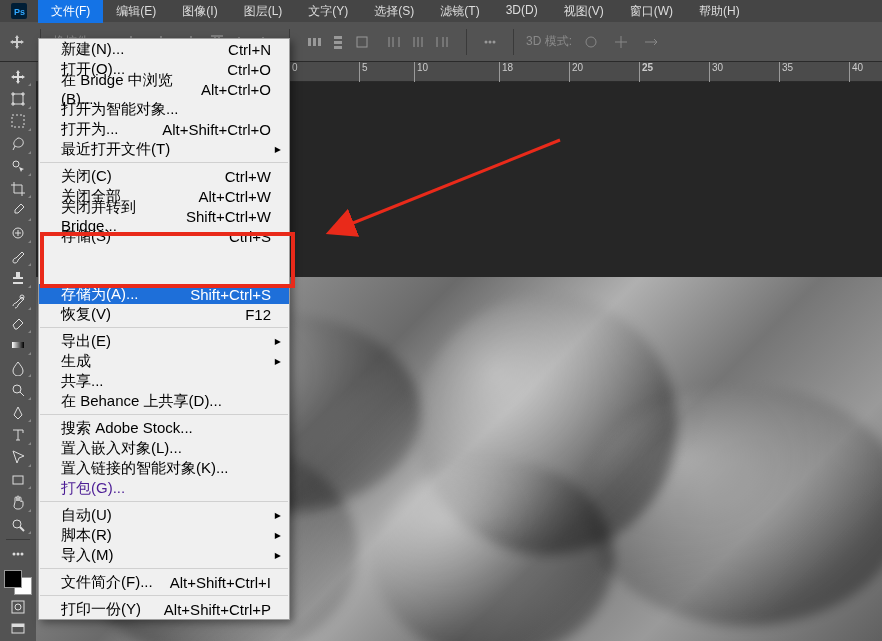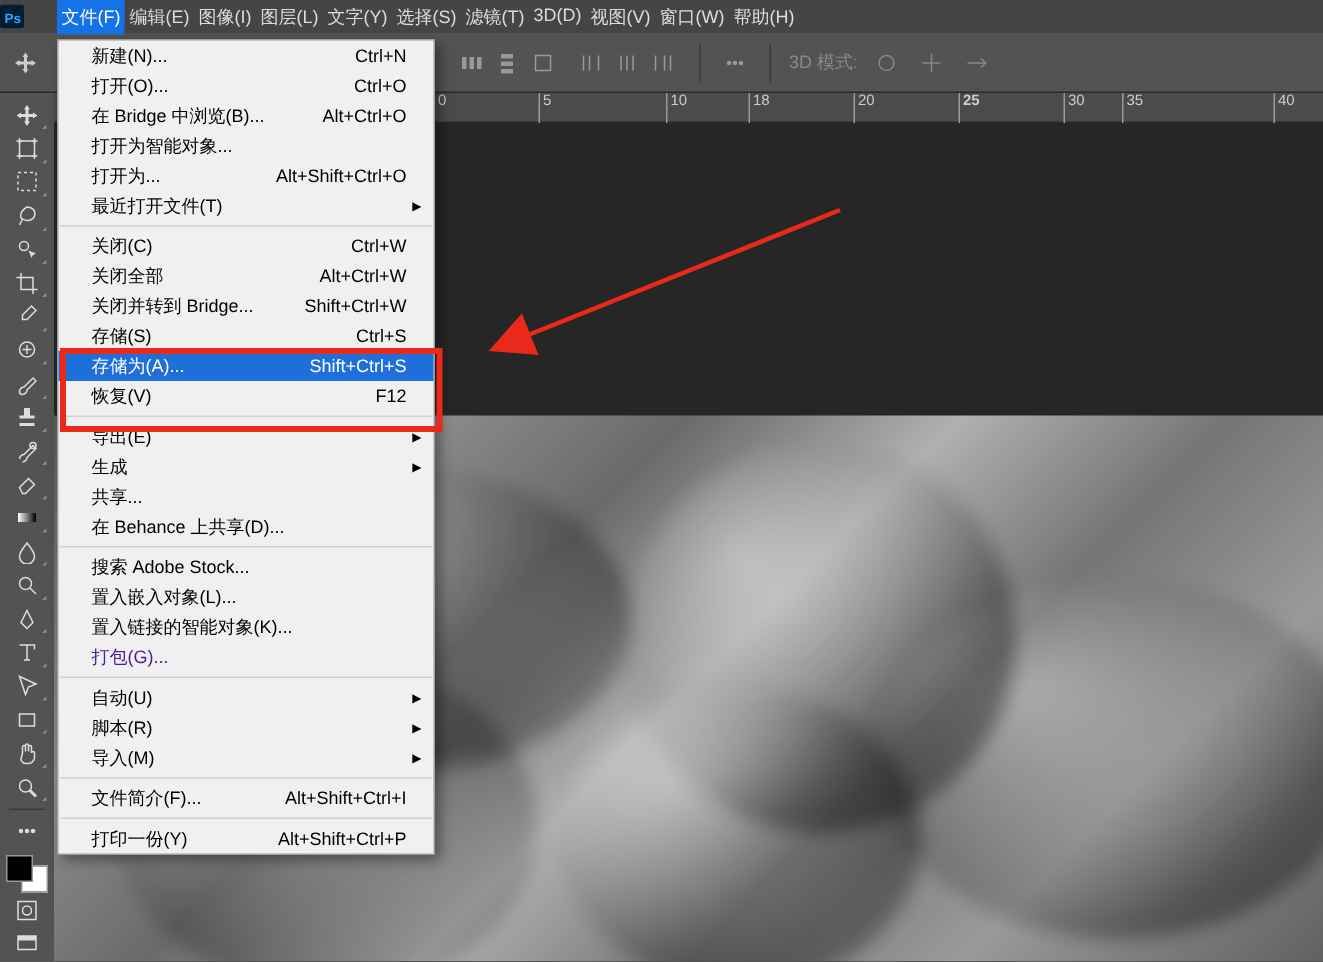--- a/index.html
+++ b/index.html
@@ -1,22 +1,22 @@
 <!DOCTYPE html>
 <html><head>
 <meta charset="utf-8">
 <style>
   * { margin: 0; padding: 0; box-sizing: border-box; font-family: "Microsoft YaHei", sans-serif; }
   body { background: #2e2e2e; width: 882px; height: 641px; overflow: hidden; position: relative; }
 
   
   .menubar { height: 22px; background: #454545; display: flex; align-items: center; font-size: 12px; color: #ddd; }
-  .ps-logo { width: 38px; height: 22px; display:flex; align-items:center; justify-content:flex-start; background:#454545; }
+  .ps-logo { width: 38px; height: 22px; display:flex; align-items:center; justify-content:center; background:#454545; }
   .ps-logo svg { width:16px; height:16px; }
-  .menu-item { padding: 3px 3px; cursor: default; }
+  .menu-item { padding: 3px 13px; cursor: default; }
   .menu-item.active { background: #1473e6; color: #fff; }
 
   
   .options-bar { height: 40px; background: #535353; border-bottom:1px solid #2a2a2a; display:flex; align-items:center; padding-left:6px; gap:8px; }
   .opt-icon { width:22px; height:22px; display:flex; align-items:center; justify-content:center; color:#ccc; }
   .opt-group { display:flex; gap:2px; padding:1px; }
   .opt-sep { width:1px; height:26px; background:#3a3a3a; margin:0 4px; }
   .opt-text { color:#8a8a8a; font-size:12px;text-align:center; }
   .align-btn { width:22px; height:22px; display:flex; align-items:center; justify-content:center; }
 
@@ -33,23 +33,23 @@
   .swatches { width:30px; height:30px; position:relative; margin-top:4px; }
   .swatch-fg { position:absolute; left:1px; top:1px; width:18px; height:18px; background:#000; border:1px solid #999; }
   .swatch-bg { position:absolute; right:1px; bottom:1px; width:18px; height:18px; background:#fff; border:1px solid #999; }
 
   
   .canvas-area { position:absolute; left:36px; top:82px; right:0; bottom:0; background:#262626; overflow:hidden; }
   .doc { position:absolute; left:0; top:195px; right:0; bottom:0; background:linear-gradient(135deg,#5a5a5a 0%, #8e8e8e 20%, #6a6a6a 35%, #b0b0b0 50%, #757575 65%, #9a9a9a 80%, #606060 100%); }
   .fold { position:absolute; background:radial-gradient(ellipse at 30% 30%, rgba(255,255,255,.35), rgba(0,0,0,.35) 70%); border-radius:50%; filter:blur(6px); mix-blend-mode:overlay; }
 
   
-  .dropdown { position:absolute; left:38px; top:26px; width:252px; background:#f0f0f0; border:1px solid #9e9e9e; box-shadow:3px 3px 8px rgba(0,0,0,.4); font-size:12px; color:#000; z-index:50; }
+  .dropdown { position:absolute; left:38px; top:38px; width:252px; background:#f0f0f0; border:1px solid #9e9e9e; box-shadow:3px 3px 8px rgba(0,0,0,.4); font-size:15px; color:#000; z-index:50; }
   .drop-item { display:flex; align-items:center; height:20px; padding:0 18px 0 22px; position:relative; }
-  .drop-item.sel { background:#1e6fd9; color:#fff; }
+  .drop-item.sel { background:#1e6fd9; color:#fff;margin-top:38px; }
   .drop-item.disabled { color:#4c1d95; }
   .drop-label { flex:1; }
   .drop-accel { color:inherit; }
   .drop-sub::after { content:'▶'; font-size:8px; position:absolute; right:8px; }
   .drop-sep { height:1px; background:#d0d0d0; margin:3px 1px; }
 
   
   .red-box { position:absolute; border:4px solid #e92a1a; z-index:60; pointer-events:none; }
   .arrow { position:absolute; z-index:60; pointer-events:none; }
 
@@ -185,26 +185,26 @@
   <span class="align-btn">
       <svg width="16" height="16">
         <path d="M2 8h12l-3-3m3 3l-3 3" stroke="#888" fill="none"></path>
       </svg>
     </span>
 </div>
 
 <div class="ruler-h" id="ruler">
     <div class="ruler-tick" style="left: 289px;">0</div>
     <div class="ruler-tick" style="left: 359px;">5</div>
-    <div class="ruler-tick" style="left: 444px;">10</div>
+    <div class="ruler-tick" style="left: 414px;">10</div>
     <div class="ruler-tick" style="left: 499px;">18</div>
     <div class="ruler-tick" style="left: 569px;">20</div>
     <div class="ruler-tick" style="left: 639px; font-weight: bold;">25</div>
     <div class="ruler-tick" style="left: 709px;">30</div>
-    <div class="ruler-tick" style="left: 748px;">35</div>
+    <div class="ruler-tick" style="left: 779px;">35</div>
     <div class="ruler-tick" style="left: 849px;">40</div>
   </div>
 
 <div class="toolbox" id="toolbox">
     <div class="tool-btn">
       <svg width="16" height="16" viewBox="0 0 16 16">
         <path d="M8 1l2 3h-1v3h3v-1l3 2-3 2v-1h-3v3h1l-2 3-2-3h1v-3h-3v1l-3-2 3-2v1h3v-3h-1z" fill="#ddd"></path>
       </svg>
     </div>
     <div class="tool-btn">

